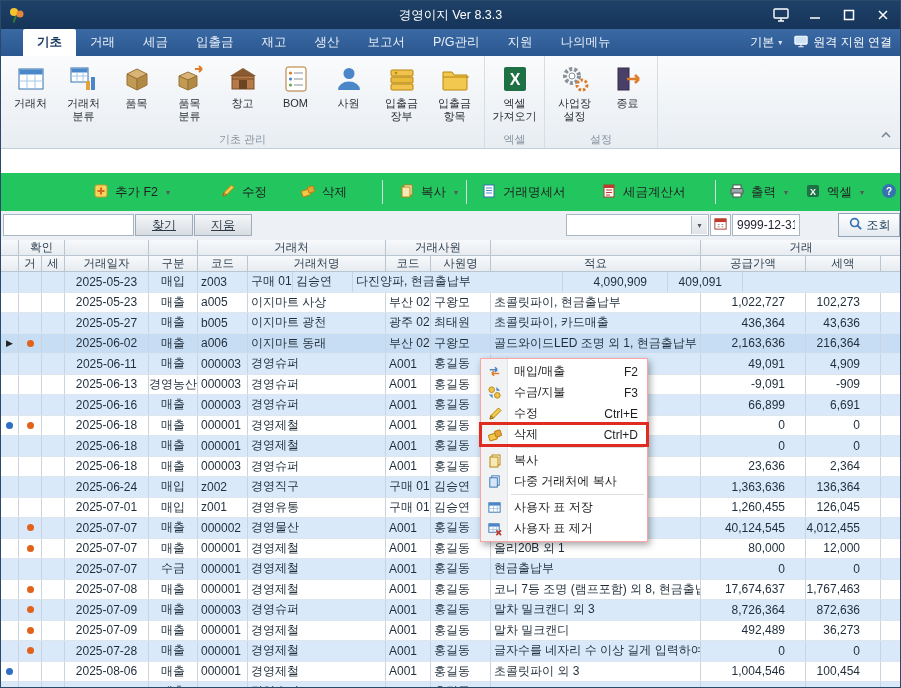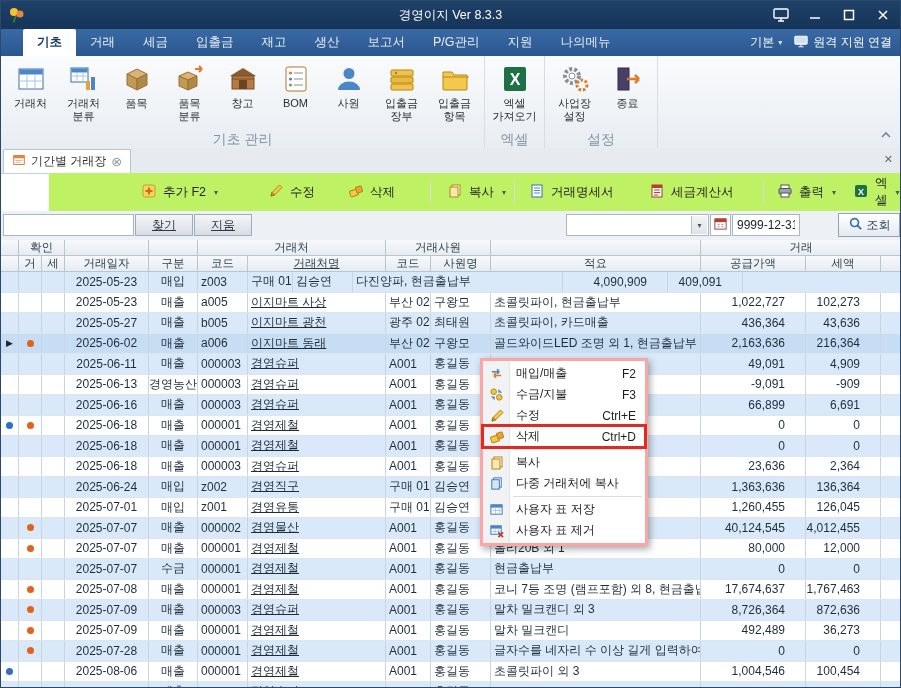--- a/index.html
+++ b/index.html
@@ -23,32 +23,32 @@
   .caret-w{font-size:8px;color:#d7e4f2;}
   
   .ribbon{position:absolute;top:55px;left:0;right:0;height:92px;background:linear-gradient(#fafbfc,#e8edf2);
           border-bottom:1px solid #c5cfd9;}
   .ribbon-groups{display:flex;height:100%;}
   .ribbon-group{display:flex;flex-direction:column;border-right:1px solid #d5dde5;padding:2px 3px 0;}
   .ribbon-items{display:flex;flex:1;}
   .ribbon-item{width:53px;display:flex;flex-direction:column;align-items:center;padding-top:5px;}
   .ribbon-icon{height:32px;display:flex;align-items:center;justify-content:center;}
   .ribbon-label{font-size:11px;color:#2a2f35;text-align:center;white-space:pre-line;line-height:13px;margin-top:2px;}
-  .ribbon-group-label{font-size:14px;color:#8793a1;text-align:center;height:16px;line-height:14px;}
+  .ribbon-group-label{font-size:11px;color:#8793a1;text-align:center;height:16px;line-height:14px;}
   .ribbon-collapse{position:absolute;right:8px;bottom:5px;}
   
   .doctab-bar{position:absolute;top:147px;left:0;right:0;height:25px;background:#e7ebef;border-bottom:1px solid #c5cfd9;
               display:flex;align-items:flex-end;}
   .doctab{height:24px;background:#fff;border:1px solid #b9c4cf;border-bottom:none;display:flex;align-items:center;gap:5px;
           padding:0 8px;margin-left:2px;font-size:12px;color:#333;border-radius:2px 2px 0 0;box-sizing:border-box;}
   .doctab-close{color:#8a98a6;font-size:13px;line-height:13px;}
   .docbar-close{position:absolute;right:7px;top:5px;color:#667;font-size:11px;}
   
-  .toolbar{position:absolute;top:172px;left:0;right:0;height:38px;background:#bef264;border-bottom:1px solid #dfe5ea;
-           font-size:12.5px;color:#222;margin-left:48px;}
+  .toolbar{position:absolute;top:172px;left:0;right:0;height:38px;background:#22c55e;border-bottom:1px solid #dfe5ea;
+           font-size:12.5px;color:#222;}
   .tb-btn{position:absolute;top:4px;height:30px;display:flex;align-items:center;gap:6px;background:none;border:none;
           padding:0 6px;font:inherit;color:inherit;}
   .caret{font-size:8px;color:#555;margin-left:2px;}
   .tb-sep{position:absolute;top:7px;width:1px;height:24px;background:#d3dae0;}
   
   .filterbar{position:absolute;top:210px;left:0;right:0;height:29px;background:#edf1f5;border-bottom:1px solid #b9c5d1;}
   .f-input,.f-date{position:absolute;top:3px;height:22px;border:1px solid #a9b6c3;background:#fff;font-size:12px;
                    padding:0 4px;box-sizing:border-box;font-family:inherit;color:#223;}
   .f-input{left:2px;width:131px;}
   .f-date{left:731px;width:68px;}
@@ -73,38 +73,38 @@
   .grow.alt{background:#d9e9f9;}
   .grow.selected{background:#c7ddf3;}
   .cell{flex:none;box-sizing:border-box;border-right:1px solid #c9d4df;height:100%;display:flex;align-items:center;
         overflow:hidden;white-space:nowrap;padding:0 3px;}
   .c-sel{width:18px;justify-content:center;padding:0;}
   .c-geo{width:23px;justify-content:center;padding:0;}
   .c-se{width:23px;}
   .c-date{width:84px;justify-content:center;}
   .c-type{width:49px;justify-content:center;}
   .c-code{width:50px;}
-  .c-partner{width:138px;text-decoration:underline;}
+  .c-partner{width:138px;}
   .c-ecode{width:45px;}
   .c-ename{width:60px;}
   .c-memo{width:210px;}
   .c-supply{width:105px;}
   .c-tax{width:75px;}
   .c-extra{width:21px;border-right:none;}
   .h-confirm{width:46px;}
   .h-partner{width:188px;}
   .h-emp{width:105px;}
   .h-trade{width:201px;}
   .num{justify-content:flex-end;padding-right:20px;}
   .dot{width:7px;height:7px;border-radius:50%;display:inline-block;}
   .dot.blue{background:#2f6ec6;}
   .dot.orange{background:#e2621b;}
   .rowptr{font-size:9px;color:#222;}
   
-  .ctx-menu{position:absolute;left:479px;top:357px;width:168px;background:#fff;border:3px solid #fca5a5;
+  .ctx-menu{position:absolute;left:479px;top:357px;width:168px;background:#fff;border:1px solid #fca5a5;
             box-shadow:2px 3px 7px rgba(0,0,0,.35);padding:2px 0;z-index:20;box-sizing:border-box;}
   .ctx-menu::before{content:"";position:absolute;left:0;top:0;bottom:0;width:26px;background:#f1f2f4;border-right:1px solid #e2e4e6;}
   .ctx-item{position:relative;height:21px;display:flex;align-items:center;padding-left:33px;font-size:12px;color:#1e1e1e;}
   .ctx-item .mi{position:absolute;left:5px;top:2px;width:17px;height:17px;display:flex;align-items:center;justify-content:center;}
   .ctx-item .sc{position:absolute;right:9px;color:#1e1e1e;}
   .ctx-item.hl{outline:3px solid #e02b20;outline-offset:-1px;}
   .ctx-sep{height:1px;background:#dcdcdc;margin:2px 3px 2px 30px;position:relative;}
 </style>
 </head>
 <body>
@@ -318,32 +318,20 @@
             </div>
           </div>
           <div class="ribbon-group-label">설정</div>
         </div>
       </div>
     <span class="ribbon-collapse"><svg width="12" height="8" viewBox="0 0 12 8">
           <path d="M2 6l4-4 4 4" fill="none" stroke="#7a8894" stroke-width="1.6"></path>
         </svg></span>
   </div>
 
-  <div class="doctab-bar">
-    <div class="doctab">
-      <span><svg width="14" height="14" viewBox="0 0 16 16">
-            <rect x="2" y="3" width="12" height="10" fill="#fff" stroke="#d2691e"></rect>
-            <rect x="2" y="3" width="12" height="3" fill="#e8853b"></rect>
-            <path d="M4 8.5h8M4 10.5h6" stroke="#d9a38a"></path>
-          </svg></span>
-      <span class="doctab-label">기간별 거래장</span>
-      <span class="doctab-close">⊗</span>
-    </div>
-    <span class="docbar-close">✕</span>
-  </div>
 
   <div class="toolbar">
     <button class="tb-btn" style="left:86px">
       <span><svg width="16" height="16" viewBox="0 0 16 16">
             <rect x="2" y="2" width="12" height="12" rx="2" fill="#f7d45c" stroke="#c79b2e"></rect>
             <path d="M8 4.5v7M4.5 8h7" stroke="#d2691e" stroke-width="2"></path>
           </svg></span>
       <span>추가 F2</span>
       <span class="caret">▾</span>
     </button>

